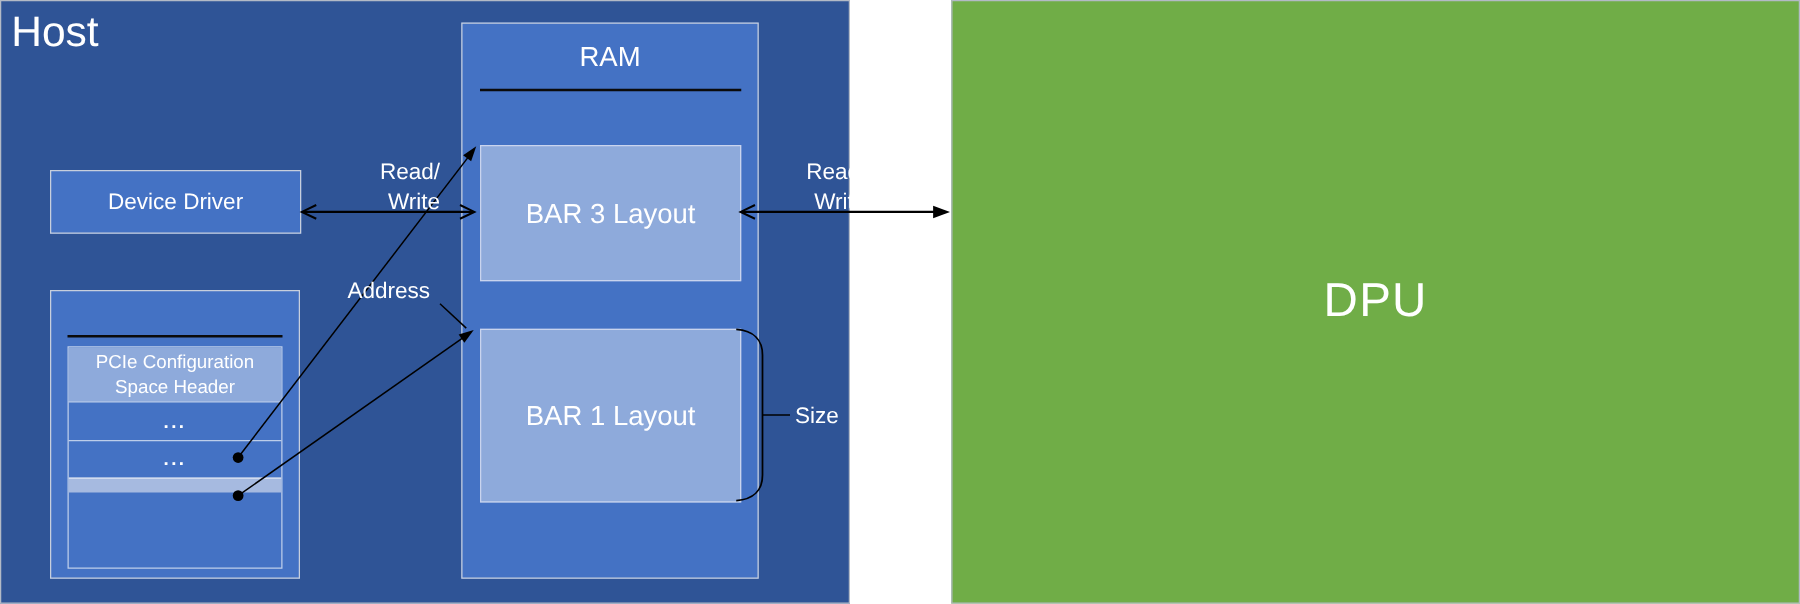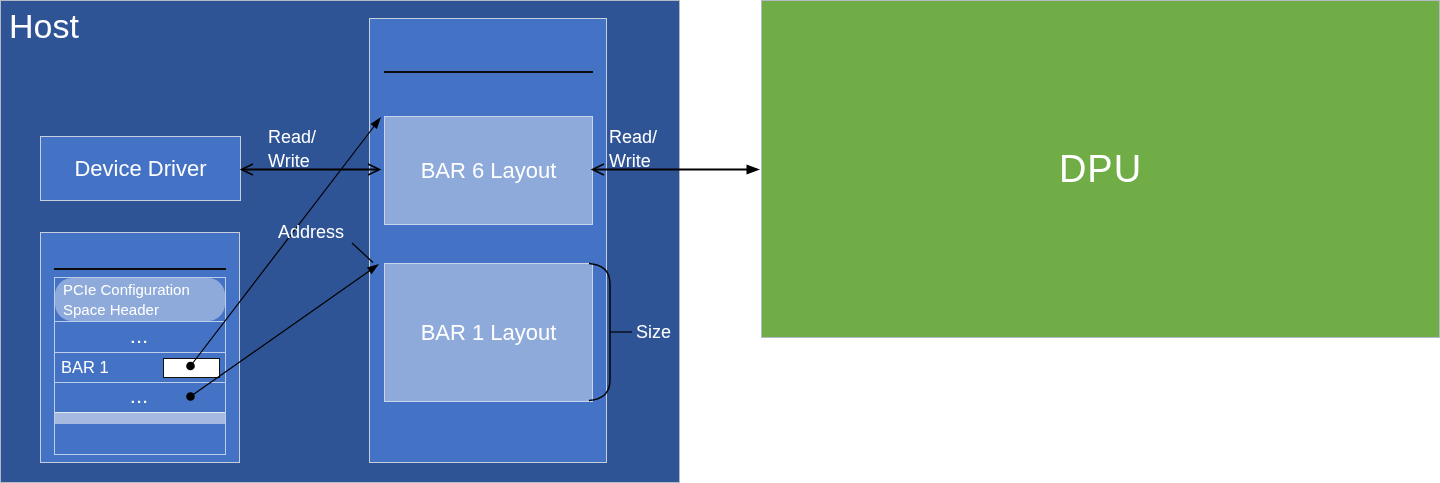--- a/index.html
+++ b/index.html
@@ -5,38 +5,38 @@
   :root{
     --host-bg:#2F5496; --box-fill:#4472C4; --region-fill:#8EAADB;
     --table-footer-fill:#A6BAE0; --dpu-fill:#70AD47; --text:#FFFFFF; --line:#000000;
   }
   *{margin:0;padding:0;box-sizing:border-box}
   body{background:#fff;font-family:"Liberation Sans",sans-serif;}
   .canvas{position:relative;width:1440px;height:483px;background:#fff;overflow:hidden;color:var(--text);}
 
   
   .host{position:absolute;left:0;top:0;width:680px;height:483px;background:var(--host-bg);border:1px solid #b3bac6;}
-  .dpu{position:absolute;left:761px;top:0;width:679px;height:338px;background:var(--dpu-fill);border:1px solid #b3bac6;
+  .dpu{position:absolute;left:761px;top:0;width:679px;height:483px;background:var(--dpu-fill);border:1px solid #b3bac6;
        display:flex;align-items:center;justify-content:center;}
   .dpu-label{font-size:38px;letter-spacing:1px;}
   .host-title{position:absolute;left:8px;top:6px;font-size:34px;}
 
   
   .bluebox{position:absolute;background:var(--box-fill);border:1.5px solid #c7cfdd;}
-  .device-driver{left:39px;top:135px;width:201px;height:65px;display:flex;align-items:center;justify-content:center;font-size:22px;}
+  .device-driver{left:39px;top:135px;width:201px;height:51px;display:flex;align-items:center;justify-content:center;font-size:18px;}
 
   
   .pci-device{left:39px;top:231px;width:200px;height:231px;}
   .pci-title{position:absolute;top:5px;left:0;width:100%;text-align:center;font-size:22px;}
   .pci-underline{position:absolute;left:13px;right:13px;top:35px;height:2px;background:#0b0b0b;}
   .pci-table{position:absolute;left:13px;top:44px;width:172px;height:178px;border:1px solid rgba(255,255,255,.65);
              display:flex;flex-direction:column;}
   .row{flex:0 0 auto;display:flex;align-items:center;justify-content:center;}
   .row + .row{border-top:1px solid rgba(255,255,255,.65);}
-  .row-header{height:43px;background:var(--region-fill);font-size:15px;line-height:1.3;text-align:left;padding:2px 8px;border-radius:17px;}
+  .row-header{height:43px;background:var(--region-fill);font-size:15px;line-height:1.3;text-align:center;padding:2px 8px;}
   .row-dots{height:31px;font-size:15px;font-weight:bold;letter-spacing:2px;}
   .row-bar{height:31px;justify-content:flex-start;position:relative;padding-left:6px;font-size:16.5px;}
   .row-bar.b1{height:30px;}
   .row-dots.d2{height:30px;}
   .row-footer{height:12px;background:var(--table-footer-fill);}
   .value-box{position:absolute;left:108px;top:50%;transform:translateY(-50%);width:57px;height:20px;background:#fff;border:1.3px solid #111;}
 
   
   .ram{left:368px;top:17px;width:238px;height:445px;}
   .ram-title{position:absolute;top:14px;left:0;width:100%;text-align:center;font-size:22px;}
@@ -50,21 +50,21 @@
   svg.overlay{position:absolute;left:0;top:0;z-index:5;pointer-events:none;}
   .ln2{stroke:var(--line);stroke-width:1.8;}
   .ln1{stroke:var(--line);stroke-width:1.2;}
   .openhead{fill:none;stroke:var(--line);stroke-width:1.6;stroke-linejoin:miter;}
   .fillhead{fill:var(--line);}
   .dot{fill:var(--line);}
   .brace{fill:none;stroke:var(--line);stroke-width:1.4;}
 
   
   .ann{position:absolute;z-index:6;color:var(--text);font-size:18px;text-align:center;}
-  .rw{width:84px;text-align:left;line-height:24px;white-space:pre-line;}
+  .rw{width:84px;text-align:right;line-height:24px;white-space:pre-line;}
   .rw-host{left:268px;top:125px;}
   .rw-dpu{left:609px;top:125px;}
   .address{left:278px;top:222px;width:84px;text-align:left;}
   .size{left:636px;top:323px;line-height:19px;}
 </style>
 </head>
 <body>
 
 <div class="canvas">
 
@@ -77,35 +77,32 @@
 
     <div class="bluebox pci-device">
       <div class="pci-underline"></div>
       <div class="pci-table">
         <div class="row row-header">
           <span>PCIe Configuration Space Header</span>
         </div>
         <div class="row row-dots">
           <span>...</span>
         </div>
-        <div class="row row-bar b1">
-          <span>BAR 1</span>
-          <span class="value-box"></span>
-        </div>
         <div class="row row-dots d2">
           <span>...</span>
         </div>
         <div class="row row-footer"></div>
       </div>
     </div>
 
     <div class="bluebox ram">
+      <div class="ram-title">RAM</div>
       <div class="ram-underline"></div>
       <div class="region bar0-layout">
-        <span>BAR 6 Layout</span>
+        <span>BAR 3 Layout</span>
       </div>
       <div class="region bar1-layout">
         <span>BAR 1 Layout</span>
       </div>
     </div>
   </section>
 
   <section class="dpu">
     <span class="dpu-label">DPU</span>
   </section>

